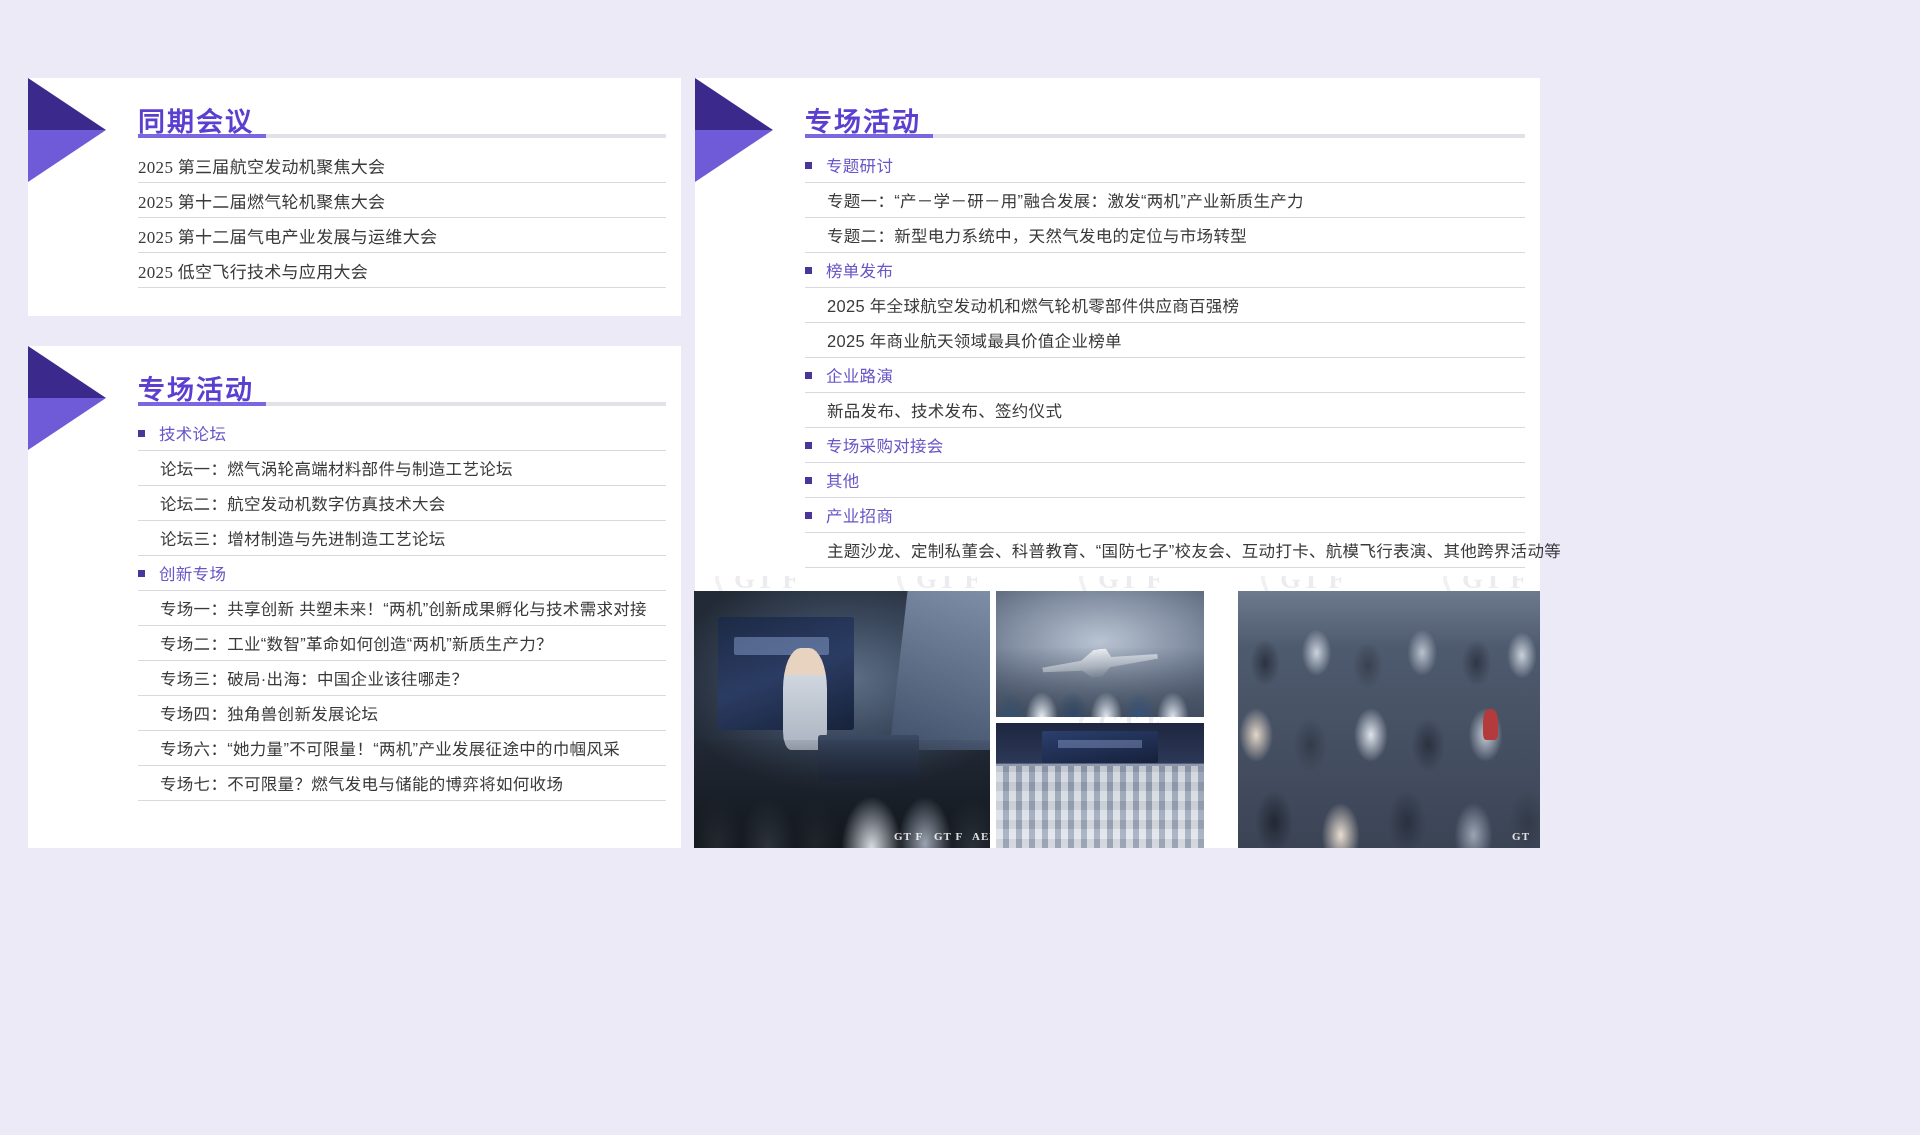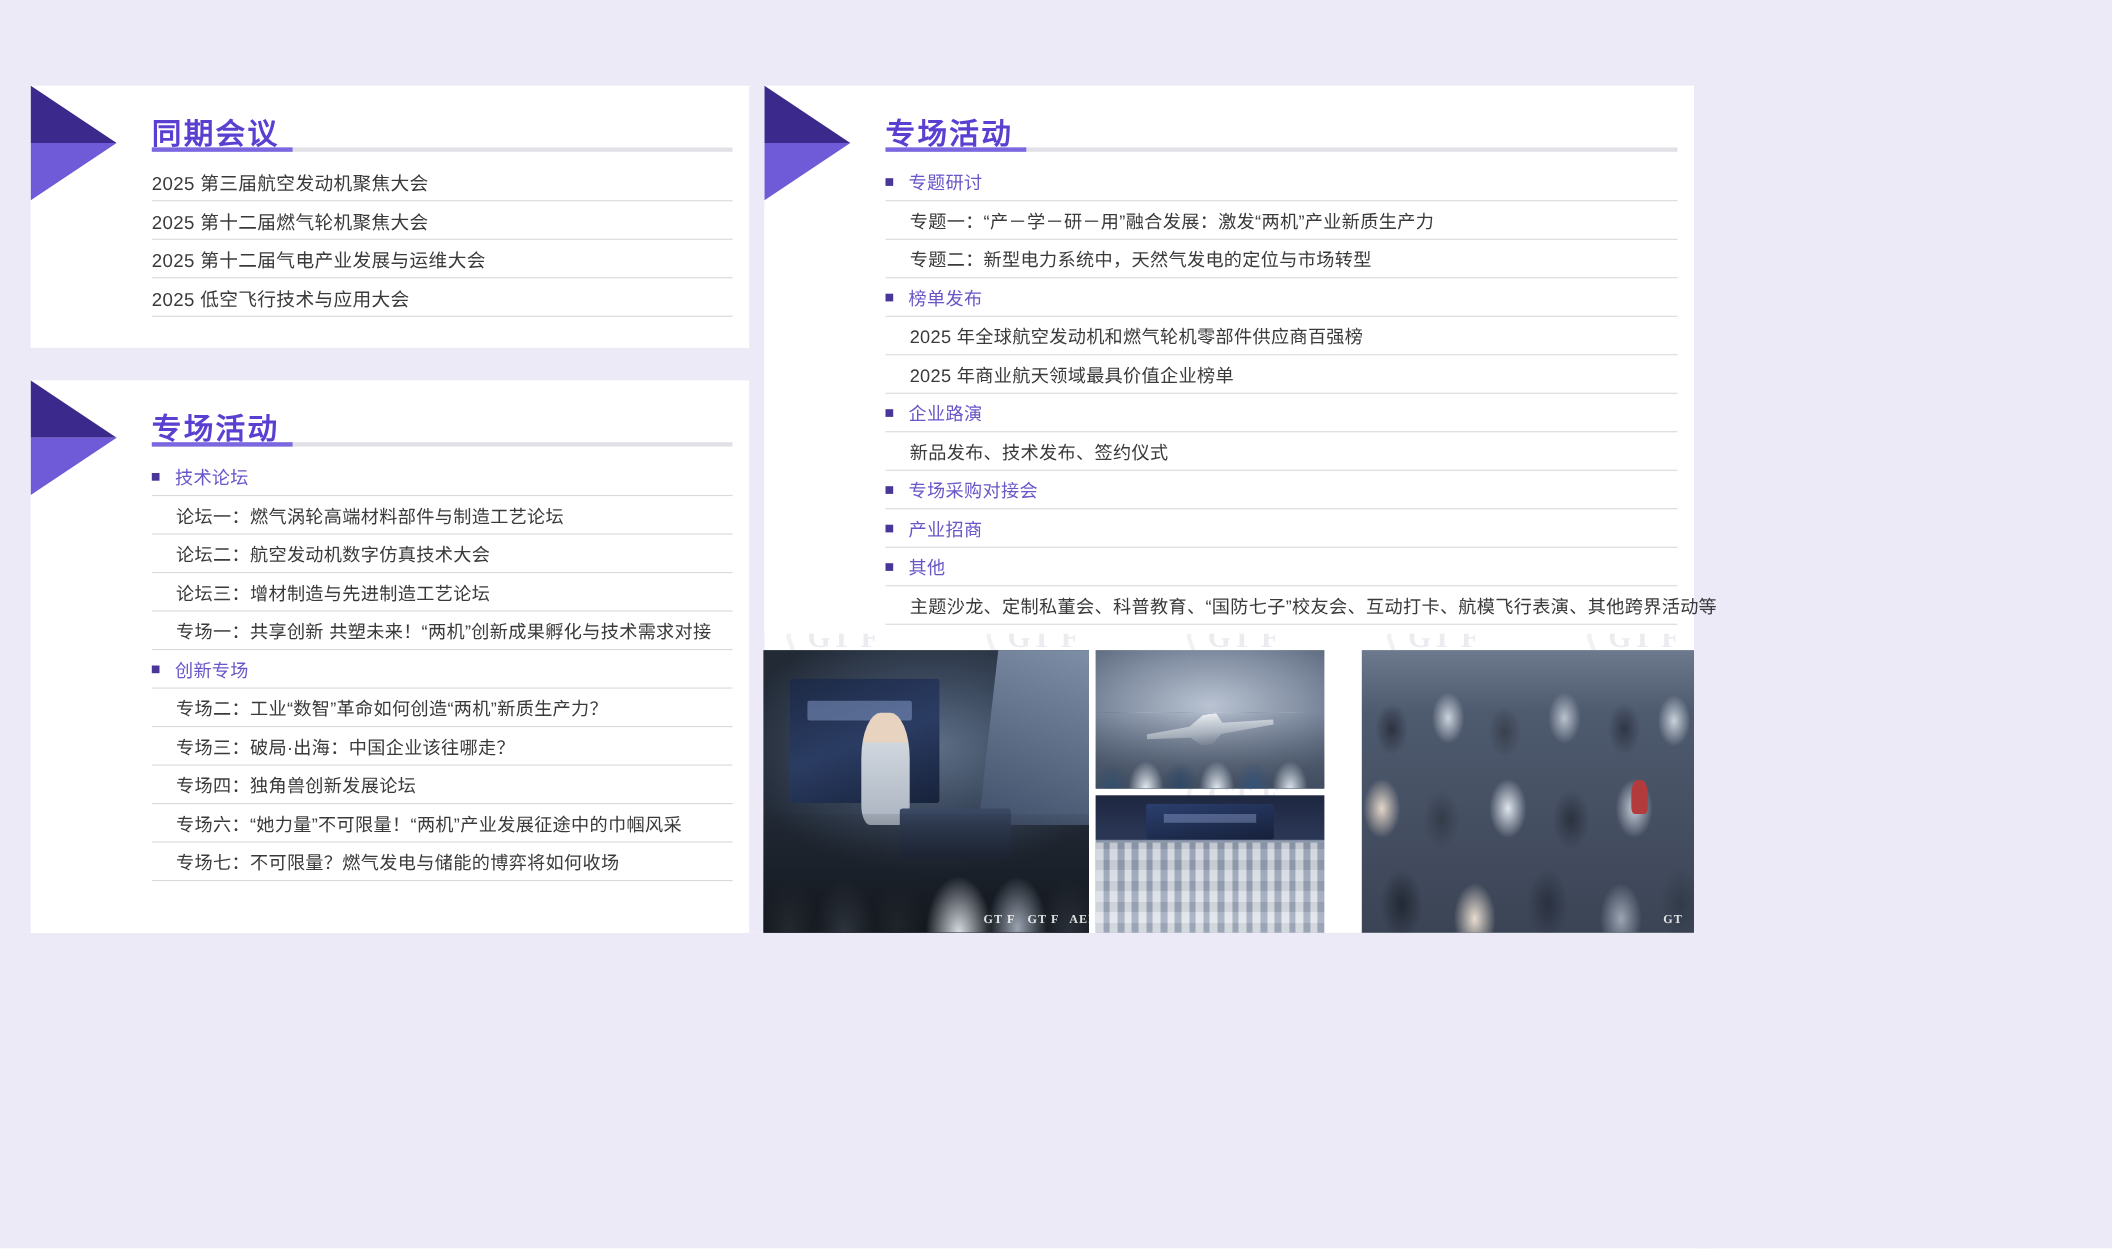--- a/index.html
+++ b/index.html
@@ -746,21 +746,21 @@
                 border-bottom:0 solid transparent;
                 border-left:78px solid #3b2a8c;"></div>
     <div class="arrow" style="left:0px; top:52px;
                 border-bottom:52px solid transparent;
                 border-left:78px solid #6f5bd8;"></div>
 
     <h2 class="card-title" style="left:110px; top:22px;">同期会议</h2>
 
     <div class="title-rule" style="left:110px; top:56px; width:528px;"></div>
 
-    <div class="rows" id="rows-0" style="left:110px; top:70px; width:528px;">
+    <div class="rows" id="rows-0" style="left:110px; top:70px; width:528px;font-family:Liberation Serif, serif;">
         <div class="row plain">2025 第三届航空发动机聚焦大会</div>
         <div class="row plain">2025 第十二届燃气轮机聚焦大会</div>
         <div class="row plain">2025 第十二届气电产业发展与运维大会</div>
         <div class="row plain">2025 低空飞行技术与应用大会</div>
       </div>
   </div>
 
   <div class="card" style="left:28px; top:346px; width:653px; height:502px;">
 
     <div class="arrow arrow-dark" style="left:0px; top:0px;
@@ -775,25 +775,25 @@
     <div class="title-rule" style="left:110px; top:56px; width:528px;"></div>
 
     <div class="rows" id="rows-1" style="left:110px; top:70px; width:528px;">
         <div class="row cat">
           <span class="bullet"></span>
           <span class="cat-text">技术论坛</span>
         </div>
         <div class="row item indent">论坛一：燃气涡轮高端材料部件与制造工艺论坛</div>
         <div class="row item indent">论坛二：航空发动机数字仿真技术大会</div>
         <div class="row item indent">论坛三：增材制造与先进制造工艺论坛</div>
-        <div class="row item indent">专场一：共享创新 共塑未来！“两机”创新成果孵化与技术需求对接</div>
         <div class="row cat">
           <span class="bullet"></span>
           <span class="cat-text">创新专场</span>
         </div>
+        <div class="row item indent">专场一：共享创新 共塑未来！“两机”创新成果孵化与技术需求对接</div>
         <div class="row item indent">专场二：工业“数智”革命如何创造“两机”新质生产力？</div>
         <div class="row item indent">专场三：破局·出海：中国企业该往哪走？</div>
         <div class="row item indent">专场四：独角兽创新发展论坛</div>
         <div class="row item indent">专场六：“她力量”不可限量！“两机”产业发展征途中的巾帼风采</div>
         <div class="row item indent">专场七：不可限量？燃气发电与储能的博弈将如何收场</div>
       </div>
   </div>
 
   <div class="card" style="left:695px; top:78px; width:845px; height:498px;">
 
@@ -825,25 +825,25 @@
           <span class="bullet"></span>
           <span class="cat-text">企业路演</span>
         </div>
         <div class="row item indent">新品发布、技术发布、签约仪式</div>
         <div class="row cat">
           <span class="bullet"></span>
           <span class="cat-text">专场采购对接会</span>
         </div>
         <div class="row cat">
           <span class="bullet"></span>
-          <span class="cat-text">产业招商</span>
+          <span class="cat-text">其他</span>
         </div>
         <div class="row cat">
           <span class="bullet"></span>
-          <span class="cat-text">其他</span>
+          <span class="cat-text">产业招商</span>
         </div>
         <div class="row item indent">主题沙龙、定制私董会、科普教育、“国防七子”校友会、互动打卡、航模飞行表演、其他跨界活动等</div>
       </div>
   </div>
 
   <div class="photos" style="left:694px; top:591px; width:846px; height:257px;">
 
     <div class="photo ph1" style="width:306px; height:257px;">
       <div class="screen"></div>
       <div class="wall"></div>

